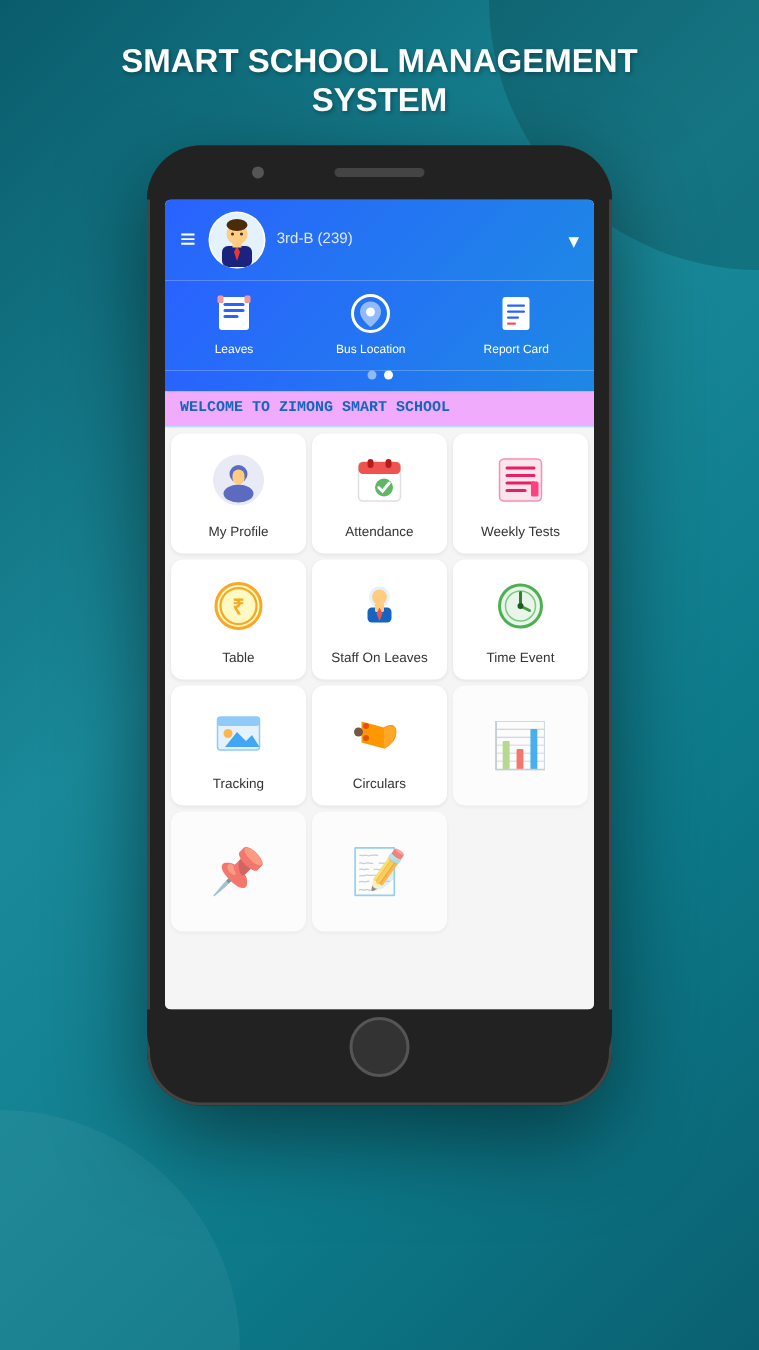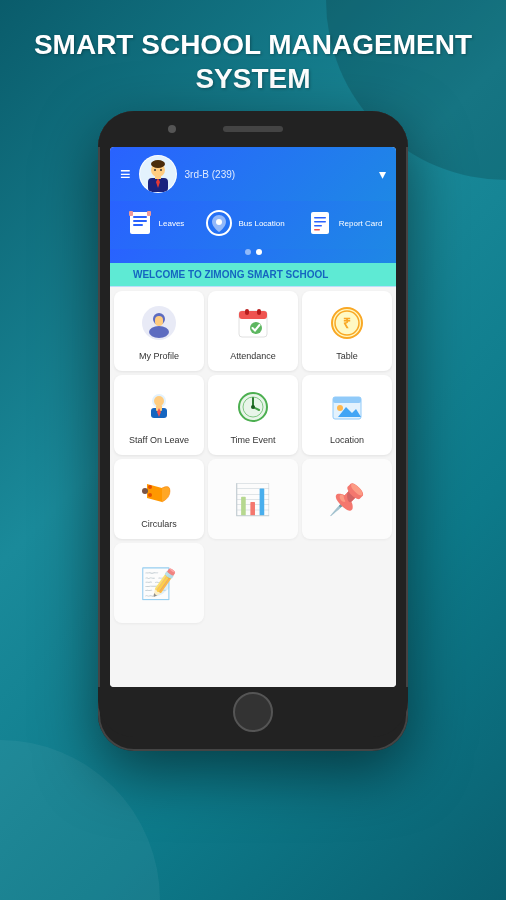--- a/index.html
+++ b/index.html
@@ -26,21 +26,21 @@
     .bg-shape-bottom-left {
       position: absolute;
       bottom: 0; left: 0;
       width: 160px; height: 160px;
       background: rgba(255,255,255,0.05);
       border-radius: 0 100% 0 0;
     }
 
     .app-title {
       color: white;
-      font-size: 28px;
+      font-size: 22px;
       font-weight: 900;
       text-align: center;
       margin-top: 28px;
       margin-bottom: 12px;
       line-height: 1.2;
       text-shadow: 1px 1px 3px rgba(0,0,0,0.3);
       z-index: 2;
     }
 
     
@@ -137,21 +137,21 @@
 
     
     .nav-icons-row {
       background: linear-gradient(135deg, #2962ff, #1e88e5);
       display: flex;
       justify-content: space-around;
       padding: 6px 4px 10px;
     }
     .nav-item {
       display: flex;
-      flex-direction: row;
+      flex-direction: column;
       align-items: center;
       color: white;
       font-size: 8px;
       gap: 3px;
       cursor: pointer;
     }
     .nav-icon-box {
       width: 32px; height: 32px;
       display: flex;
       align-items: center;
@@ -171,23 +171,24 @@
       width: 6px; height: 6px;
       border-radius: 50%;
       background: rgba(255,255,255,0.5);
     }
     .dot.active {
       background: white;
     }
 
     
     .welcome-banner {
-      background: #5eead4;
-      padding: 6px 23px;
+      background: #f0abfc;
+      padding: 6px 10px;
       border-bottom: 1px solid #bbdefb;
+      font-family: Liberation Mono, monospace;
     }
     .welcome-text {
       color: #1565c0;
       font-size: 10px;
       font-weight: bold;
     }
 
     
     .grid-container {
       flex: 1;
@@ -360,20 +361,33 @@
                 <rect x="3" y="5" width="28" height="8" rx="3" fill="#ef5350"></rect>
                 <rect x="9" y="3" width="4" height="6" rx="2" fill="#b71c1c"></rect>
                 <rect x="21" y="3" width="4" height="6" rx="2" fill="#b71c1c"></rect>
                 <circle cx="20" cy="22" r="6" fill="#4caf50" opacity="0.9"></circle>
                 <path d="M16.5 22 L19 24.5 L23.5 19" stroke="white" stroke-width="2" fill="none" stroke-linecap="round"></path>
               </svg>
           </div>
           <span class="grid-label">Attendance</span>
         </div>
 
+        <div class="grid-item">
+          <div class="grid-icon">
+            <svg width="34" height="34" viewBox="0 0 34 34">
+                <rect x="3" y="3" width="28" height="28" rx="3" fill="#fce4ec" stroke="#f48fb1" stroke-width="1"></rect>
+                <rect x="7" y="8" width="20" height="2" rx="1" fill="#e91e63"></rect>
+                <rect x="7" y="13" width="20" height="2" rx="1" fill="#e91e63"></rect>
+                <rect x="7" y="18" width="20" height="2" rx="1" fill="#e91e63"></rect>
+                <rect x="7" y="23" width="14" height="2" rx="1" fill="#e91e63"></rect>
+                <rect x="24" y="18" width="5" height="10" rx="1" fill="#ff4081"></rect>
+              </svg>
+          </div>
+          <span class="grid-label">Weekly Tests</span>
+        </div>
 
         <div class="grid-item">
           <div class="grid-icon">
             <svg width="34" height="34" viewBox="0 0 34 34">
                 <circle cx="17" cy="17" r="15" fill="#fff9c4" stroke="#f9a825" stroke-width="2"></circle>
                 <circle cx="17" cy="17" r="12" fill="none" stroke="#f9a825" stroke-width="1.5"></circle>
                 <text x="17" y="22" text-anchor="middle" font-size="14" font-weight="bold" fill="#f9a825">₹</text>
               </svg>
           </div>
           <span class="grid-label">Table</span>
@@ -382,21 +396,21 @@
         <div class="grid-item">
           <div class="grid-icon">
             <svg width="34" height="34" viewBox="0 0 34 34">
                 <circle cx="17" cy="11" r="7" fill="#e3f2fd"></circle>
                 <circle cx="17" cy="11" r="5" fill="#ffcc80"></circle>
                 <rect x="9" y="18" width="16" height="10" rx="3" fill="#1565c0"></rect>
                 <rect x="14" y="15" width="6" height="6" rx="1" fill="#ffcc80"></rect>
                 <path d="M17 18 L15 22 L17 27 L19 22 Z" fill="#ef5350"></path>
               </svg>
           </div>
-          <span class="grid-label">Staff On Leave</span>
+          <span class="grid-label">Staff On Leaves</span>
         </div>
 
         <div class="grid-item">
           <div class="grid-icon">
             <svg width="34" height="34" viewBox="0 0 34 34">
                 <circle cx="17" cy="17" r="14" fill="#e8f5e9" stroke="#4caf50" stroke-width="2"></circle>
                 <circle cx="17" cy="17" r="10" fill="none" stroke="#81c784" stroke-width="1"></circle>
                 <line x1="17" y1="8" x2="17" y2="17" stroke="#2e7d32" stroke-width="2" stroke-linecap="round"></line>
                 <line x1="17" y1="17" x2="23" y2="20" stroke="#43a047" stroke-width="2" stroke-linecap="round"></line>
                 <circle cx="17" cy="17" r="2" fill="#1b5e20"></circle>
@@ -407,21 +421,21 @@
 
         <div class="grid-item">
           <div class="grid-icon">
             <svg width="34" height="34" viewBox="0 0 34 34">
                 <rect x="3" y="7" width="28" height="22" rx="2" fill="#e3f2fd" stroke="#90caf9" stroke-width="1"></rect>
                 <rect x="3" y="7" width="28" height="6" rx="2" fill="#90caf9"></rect>
                 <circle cx="10" cy="18" r="3" fill="#ffb74d"></circle>
                 <polygon points="8,27 16,17 22,23 26,19 31,27" fill="#42a5f5"></polygon>
               </svg>
           </div>
-          <span class="grid-label">Location</span>
+          <span class="grid-label">Tracking</span>
         </div>
 
 
         <div class="grid-item">
           <div class="grid-icon">
             <svg width="34" height="34" viewBox="0 0 34 34">
                 <polygon points="5,10 5,24 20,28 20,14" fill="#ff9800"></polygon>
                 <path d="M20 14 Q28 10 28 17 Q28 24 20 28" fill="#ffa726" stroke="#f57c00" stroke-width="0.5"></path>
                 <circle cx="3" cy="17" r="3" fill="#795548"></circle>
                 <circle cx="8" cy="13" r="2" fill="#e65100"></circle>

